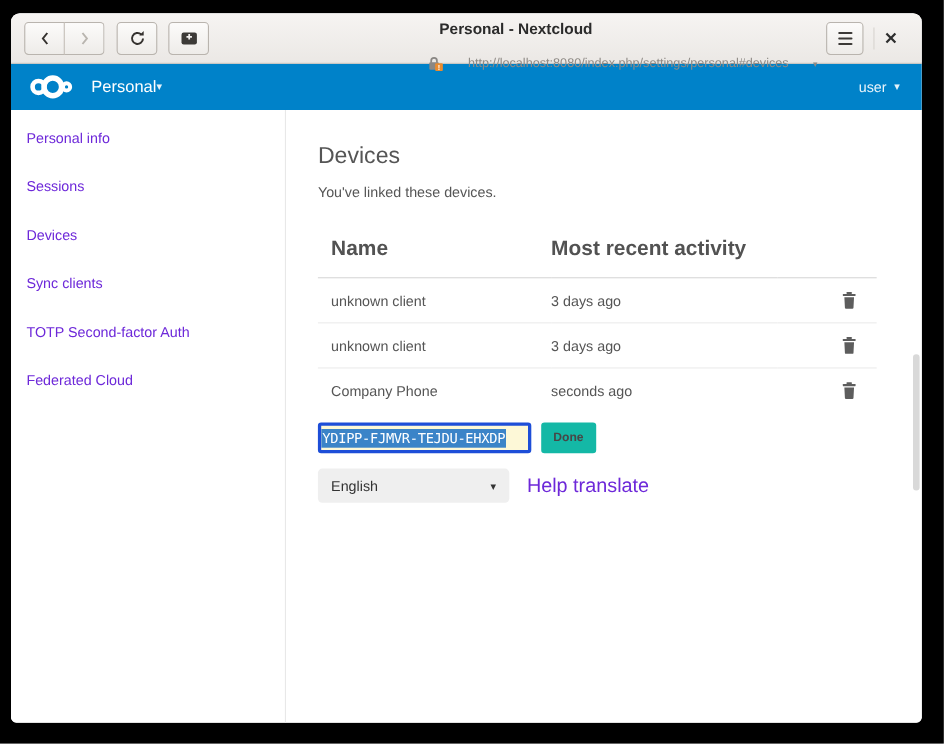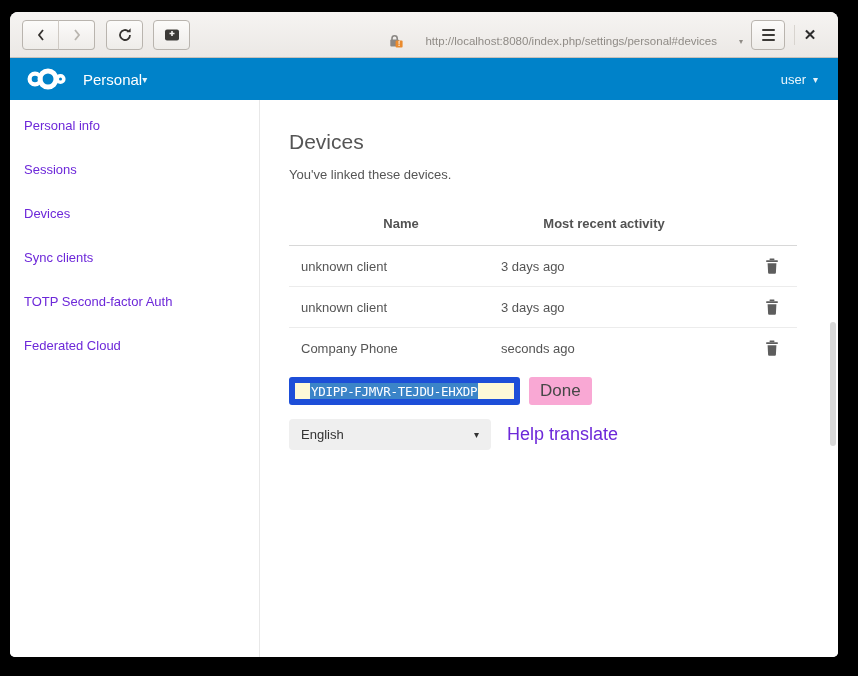--- a/index.html
+++ b/index.html
@@ -55,53 +55,53 @@
   .content{display:flex;height:557px;background:#fff;}
   .sidebar{width:250px;flex:none;border-right:1px solid #e8e8e8;padding-top:3px;box-sizing:border-box;}
   .side-item{height:44px;display:flex;align-items:center;padding-left:14px;font-size:13px;color:#6d28d9;cursor:default;}
   .main{flex:1;padding-left:29px;box-sizing:border-box;}
   h2.section{font-weight:300;font-size:21px;color:#555;margin:30px 0 0 0;}
   .subtitle{font-size:13px;color:#555;margin-top:13px;}
   
   table.dev-table{width:508px;margin-top:28px;border-collapse:collapse;table-layout:fixed;}
   .dev-table col.c1{width:212px;} .dev-table col.c2{width:206px;} .dev-table col.c3{width:90px;}
   .dev-table th{
-    text-align:center;font-size:13px;color:#525252;font-weight:bold;
+    text-align:left;font-size:19px;color:#525252;font-weight:bold;
     padding:6px 0 14px 12px;border-bottom:1px solid #d8d8d8;
   }
   .dev-table th.h2{padding-left:0;}
   .dev-table td{
     font-size:13px;color:#555;height:40px;border-bottom:1px solid #ececec;
     padding:0;vertical-align:middle;
   }
   .dev-table td.name{padding-left:12px;}
   .dev-table tr:last-child td{border-bottom:none;}
   .dev-table td.act-cell{text-align:right;padding-right:16px;}
   .trash-btn{background:none;border:none;padding:2px;cursor:pointer;line-height:0;}
   
   .hint{font-size:13px;color:#555;line-height:19px;max-width:500px;margin-top:6px;}
   .pw-row{margin-top:9px;display:flex;align-items:center;}
   .pw-input{
-    width:231px;height:28px;box-sizing:border-box;border:6px solid #1d4ed8;
-    background:#fdf8d7;border-radius:3px;display:flex;align-items:center;padding:0 15px;overflow:hidden;
+    width:194px;height:28px;box-sizing:border-box;border:3px solid #1d4ed8;
+    background:#fdf8d7;border-radius:3px;display:flex;align-items:center;padding:0 0;overflow:hidden;
   }
   .pw-text{
     font-family:"DejaVu Sans Mono",monospace;font-size:12.5px;
     background:#3b84c8;color:#fff;padding:1px 1px;white-space:nowrap;letter-spacing:-0.3px;
   }
   .btn-done{
-    margin-left:9px;height:28px;padding:0 11px;background:#f9a8d4;border:none;
+    margin-left:9px;height:28px;padding:0 11px;background:#14b8a6;border:none;
     border-radius:3px;font-family:"Liberation Sans",sans-serif;
-    font-size:17px;font-weight:normal;color:#474747;cursor:pointer;
+    font-size:11px;font-weight:bold;color:#474747;cursor:pointer;
   }
   
   .lang-title{margin-top:86px;}
   .lang-row{margin-top:14px;display:flex;align-items:center;}
   .lang-select{
-    width:202px;height:31px;box-sizing:border-box;background:#efefef;border:none;
+    width:174px;height:31px;box-sizing:border-box;background:#efefef;border:none;
     border-radius:4px;display:flex;align-items:center;padding:0 12px;font-size:13px;color:#333;cursor:default;
   }
   .lang-select .sel-caret{margin-left:auto;font-size:10px;color:#333;}
   .help-translate{margin-left:16px;font-size:18px;color:#6d28d9;cursor:pointer;}
   
   .scroll-thumb{
     position:absolute;right:2px;top:310px;width:6px;height:124px;
     background:#d9d9d9;border-radius:3px;
   }
 </style>
@@ -128,20 +128,21 @@
       </svg>
     </div>
     <div class="tb-btn btn-newtab">
       <svg width="16" height="14" viewBox="0 0 16 14">
         <rect x="1" y="1.5" width="14" height="11" rx="2" fill="#3c3a37"></rect>
         <path d="M5.5 5.5h5 M8 3v5" stroke="#f4f2f0" stroke-width="1.6"></path>
       </svg>
     </div>
 
     <div class="tb-center">
+      <div class="tb-title">Personal - Nextcloud</div>
       <div class="tb-url">
         <svg width="15" height="14" viewBox="0 0 15 14">
           <path d="M4 6 V4.3 a2.6 2.6 0 0 1 5.2 0 V6" stroke="#8a8784" stroke-width="1.6" fill="none"></path>
           <rect x="2.3" y="5.5" width="8.6" height="7" rx="1" fill="#8a8784"></rect>
           <rect x="7.6" y="6.6" width="7" height="7" rx="1" fill="#ea8b2e"></rect>
           <text x="11.1" y="12.2" font-size="6.5" fill="#fff" text-anchor="middle" font-weight="bold" font-family="Liberation Sans, sans-serif">!</text>
         </svg>
         <span>http://localhost:8080/index.php/settings/personal#devices</span>
         <span class="url-caret">▾</span>
       </div>

